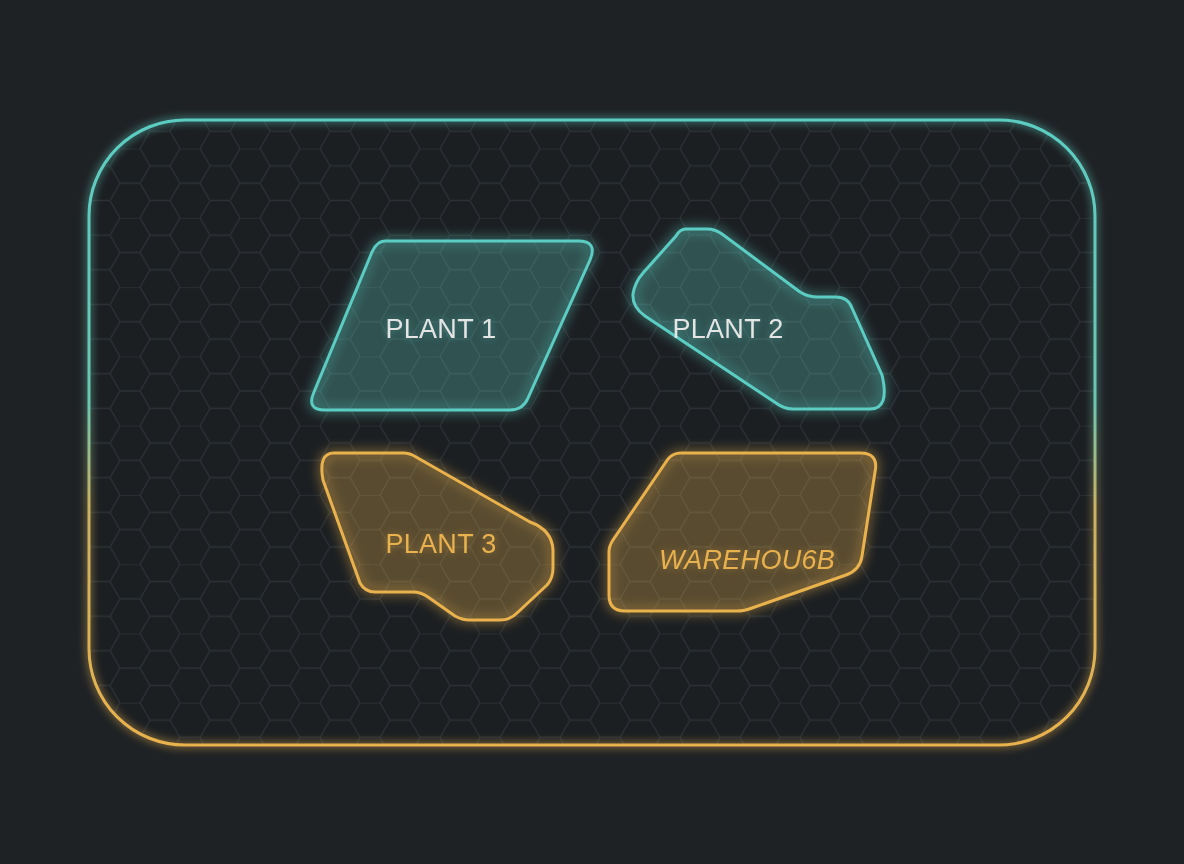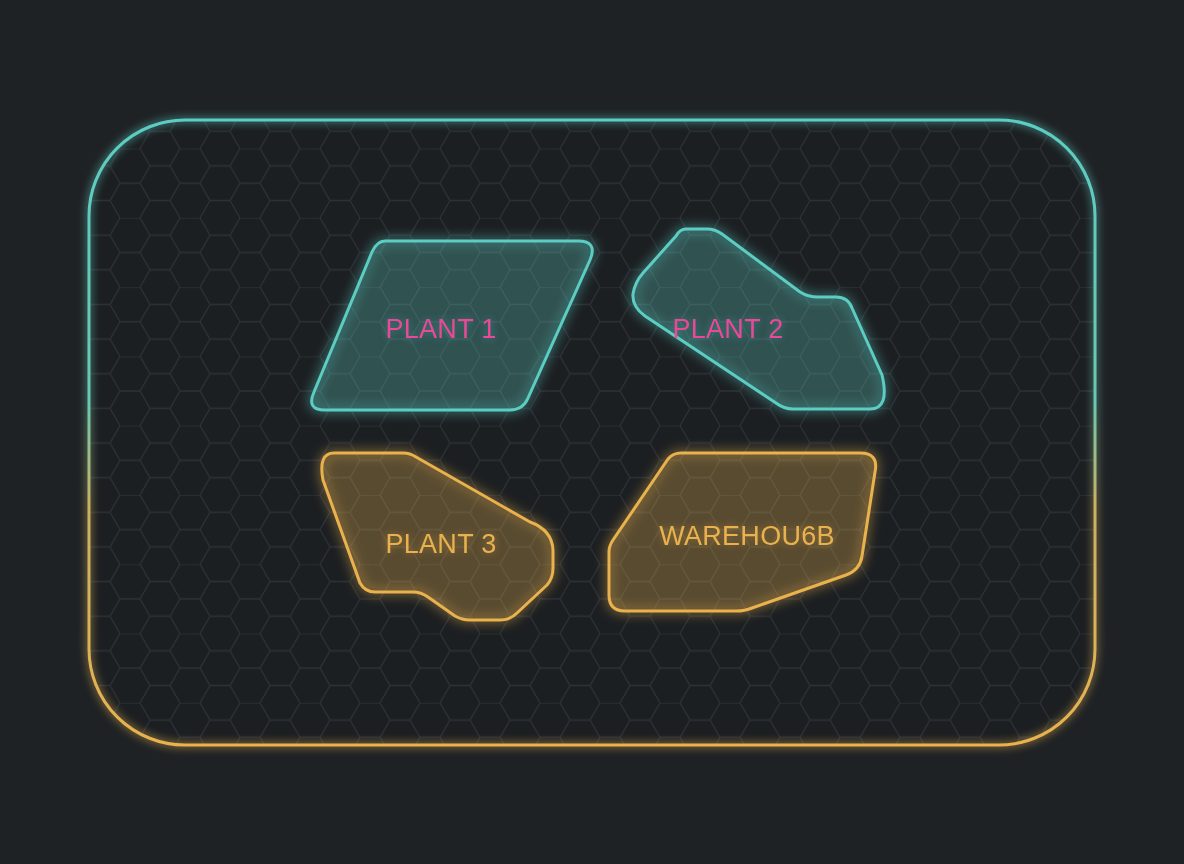--- a/index.html
+++ b/index.html
@@ -8,21 +8,21 @@
     background:#1f2225;
     font-family:"Liberation Sans", sans-serif;
   }
   .stage { position:relative; width:1184px; height:864px; }
   svg.canvas { position:absolute; left:0; top:0; }
   .label {
     position:absolute; transform:translate(-50%,-50%);
     font-size:27px; letter-spacing:0.3px; white-space:nowrap;
     font-family:"Liberation Sans", sans-serif;
   }
-  .label.teal { color:#ec4899; text-shadow:0 0 8px rgba(92,205,195,0.45); }
+  .label.teal { color:#e5e5e5; text-shadow:0 0 8px rgba(92,205,195,0.45); }
   .label.gold { color:#eab24e; text-shadow:0 0 8px rgba(234,178,78,0.45); }
   .zone { cursor:pointer; }
 </style>
 </head>
 <body>
 
 <div class="stage">
   <svg class="canvas" width="1184" height="864" viewBox="0 0 1184 864">
     <defs>
       <pattern id="hex" width="60" height="69.28" patternUnits="userSpaceOnUse" x="0" y="10">
@@ -79,14 +79,14 @@
     </g>
 
     <g class="zone" filter="url(#glowGold)">
       <path d="M681,453 L860,453 Q879,453 875,472 L862,556 Q860,570 846,575 L752,608 Q745,611 736,611 L625,611 Q609,611 609,595 L609,552 Q609,546 613,540 L668,459 Q673,453 681,453 Z" fill="rgba(234,178,78,0.16)" stroke="#eab24e" stroke-width="3" stroke-linejoin="round"></path>
     </g>
   </svg>
 
   <div class="label teal" style="left:441px; top:329px;">PLANT 1</div>
   <div class="label teal" style="left:728px; top:329px;">PLANT 2</div>
   <div class="label gold" style="left:441px; top:544px;">PLANT 3</div>
-  <div class="label gold" style="left:747px; top:536px;">WAREHOU6B</div>
+  <div class="label gold" style="left:747px; top:560px;font-style:italic;">WAREHOU6B</div>
 </div>
 
 </body></html>

